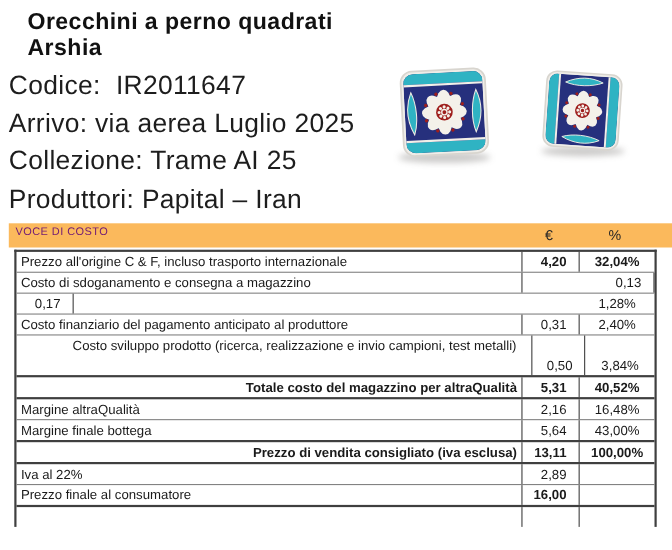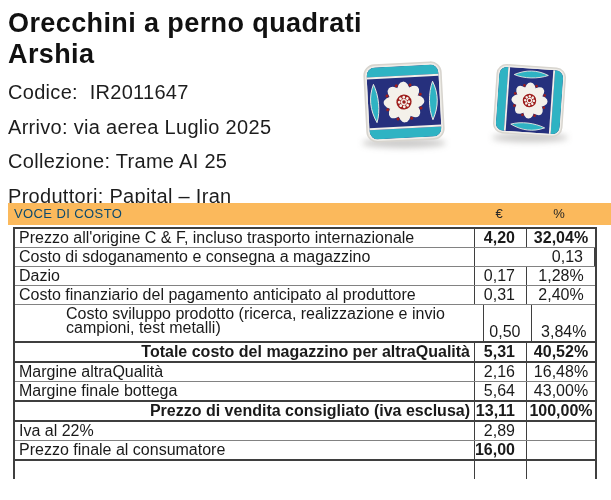--- a/index.html
+++ b/index.html
@@ -2,41 +2,41 @@
 <html><head>
 <meta charset="utf-8">
 <style>
   html,body{margin:0;padding:0;}
   body{
     width:611px;height:500px;position:relative;overflow:hidden;
     background:#ffffff;font-family:"Liberation Sans", sans-serif;color:#1a1a1a;
   }
   
   .header-block{position:absolute;left:8px;top:4px;width:360px;}
-  .title{font-size:27px;font-weight:700;letter-spacing:.4px;color:#111;margin:4px 0 5px 0;}
-  .info-line{font-size:20px;font-weight:400;letter-spacing:.3px;line-height:34.5px;
+  .title{font-size:21px;font-weight:700;letter-spacing:.4px;color:#111;margin:4px 0 5px 17px;}
+  .info-line{font-size:24px;font-weight:400;letter-spacing:.3px;line-height:34.5px;
     color:#1d1d1d;white-space:pre-wrap;}
   
   .photo-area{position:absolute;left:356px;top:48px;width:250px;height:115px;}
   .earring{position:absolute;}
   .earring-left{left:8px;top:14px;width:80px;height:80px;transform:rotate(-3deg);}
   .earring-right{left:138px;top:17px;width:71px;height:71px;transform:rotate(4deg);}
   .shadow{position:absolute;background:rgba(70,65,60,.28);border-radius:50%;filter:blur(3px);}
   .shadow-left{left:6px;top:90px;width:84px;height:10px;}
   .shadow-right{left:136px;top:85px;width:76px;height:9px;}
   
   .cost-header{position:absolute;left:8px;top:203px;width:603px;height:22px;background:#FBB95C;}
-  .cost-header .hlabel{position:absolute;left:6px;top:3px;font-size:13px;color:#0c4a6e;letter-spacing:.4px;}
+  .cost-header .hlabel{position:absolute;left:6px;top:3px;font-size:10px;color:#701a75;letter-spacing:.4px;}
   .cost-header .eur-h{position:absolute;left:465px;top:3px;width:52px;text-align:center;font-size:13px;color:#262626;}
   .cost-header .pct-h{position:absolute;left:517px;top:3px;width:68px;text-align:center;font-size:13px;color:#262626;}
   
   .cost-table{
     position:absolute;left:13px;top:227px;width:580px;
     border:2px solid #3f3f3f;border-bottom:none;box-sizing:content-box;
-    font-size:16px;line-height:14px;color:#1a1a1a;
+    font-size:12px;line-height:14px;color:#1a1a1a;
   }
   .trow{display:flex;min-height:18px;}
   .trow + .trow{border-top:1px solid #828282;justify-content:space-between;}
   .trow.thick-top{border-top:2px solid #3f3f3f;}
   .trow.thick-bottom{border-bottom:2px solid #3f3f3f;}
   .trow.thick-bottom + .trow{border-top:none;}
   .c1,.c2,.c3{box-sizing:border-box;display:flex;align-items:center;}
   .c1{width:460px;padding:1px 4px;border-right:1px solid #3f3f3f;}
   .c2{width:52px;padding:1px 11px 1px 2px;border-right:1px solid #3f3f3f;justify-content:flex-end;}
   .c3{width:68px;padding:1px 2px;justify-content:center;}
@@ -136,21 +136,20 @@
     <div class="trow">
     <div class="c1">Prezzo all'origine C &amp; F, incluso trasporto internazionale</div>
     <div class="c2 b">4,20</div>
     <div class="c3 b">32,04%</div>
   </div>
     <div class="trow">
     <div class="c1">Costo di sdoganamento e consegna a magazzino</div>
     <div class="c2">0,13</div>
   </div>
     <div class="trow">
-    <div class="c1">Dazio</div>
     <div class="c2">0,17</div>
     <div class="c3">1,28%</div>
   </div>
     <div class="trow">
     <div class="c1">Costo finanziario del pagamento anticipato al produttore</div>
     <div class="c2">0,31</div>
     <div class="c3">2,40%</div>
   </div>
     <div class="trow two-line">
     <div class="c1">Costo sviluppo prodotto (ricerca, realizzazione e invio campioni, test metalli)</div>

